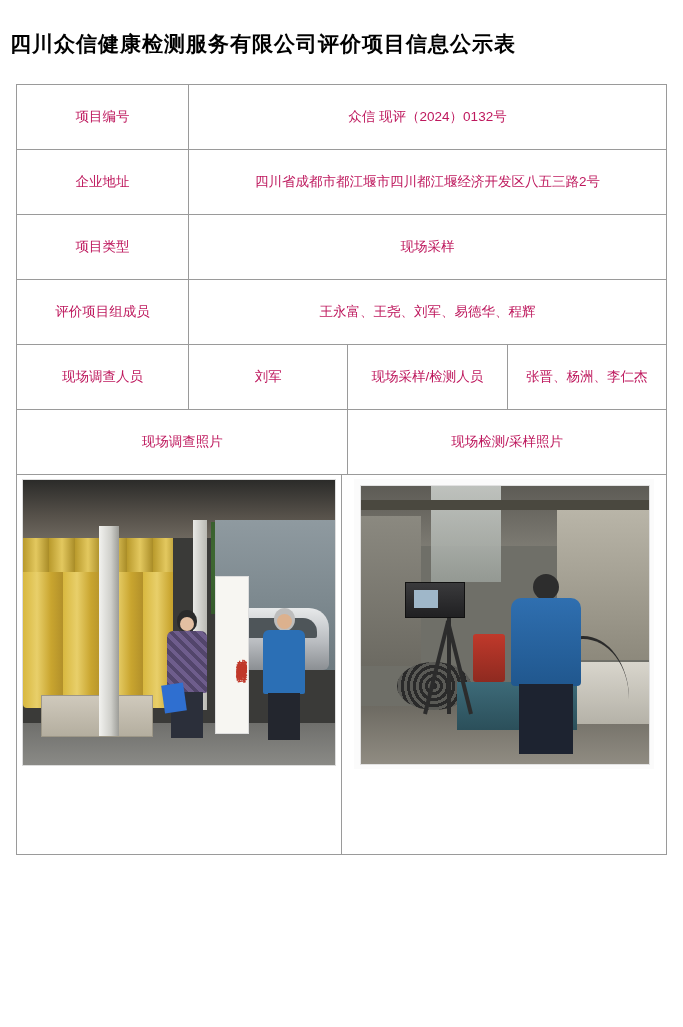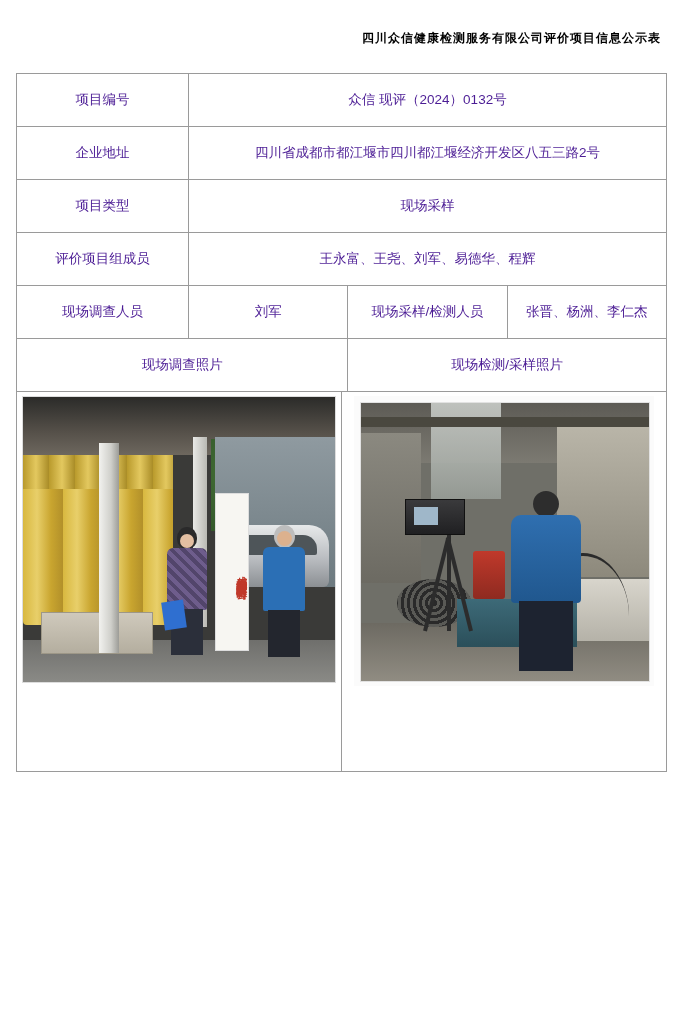--- a/index.html
+++ b/index.html
@@ -15,41 +15,41 @@
     overflow: hidden;
   }
   .page {
     width: 683px;
     height: 1027px;
     position: relative;
     background: #fff;
     box-sizing: border-box;
   }
   .doc-title {
-    text-align: right;
-    font-size: 12px;
+    text-align: left;
+    font-size: 21px;
     font-weight: bold;
     letter-spacing: 1px;
-    padding: 30px 22px 26px 10px;
+    padding: 30px 10px 26px 10px;
     color: #000;
   }
   table.info {
     width: 651px;
     margin: 0 auto;
     border-collapse: collapse;
     table-layout: fixed;
   }
   table.info td {
     border: 1px solid #9a9a9a;
     font-size: 13.5px;
     text-align: center;
     vertical-align: middle;
-    padding: 0 4px;
+    padding: 6px 4px;
     height: 52px;
-    color: #4c1d95;
+    color: #be185d;
   }
   td.label {
     width: 163px;
   }
   td.value {
     text-align: center;
   }
   td.photo-head {
     height: 44px;
   }

